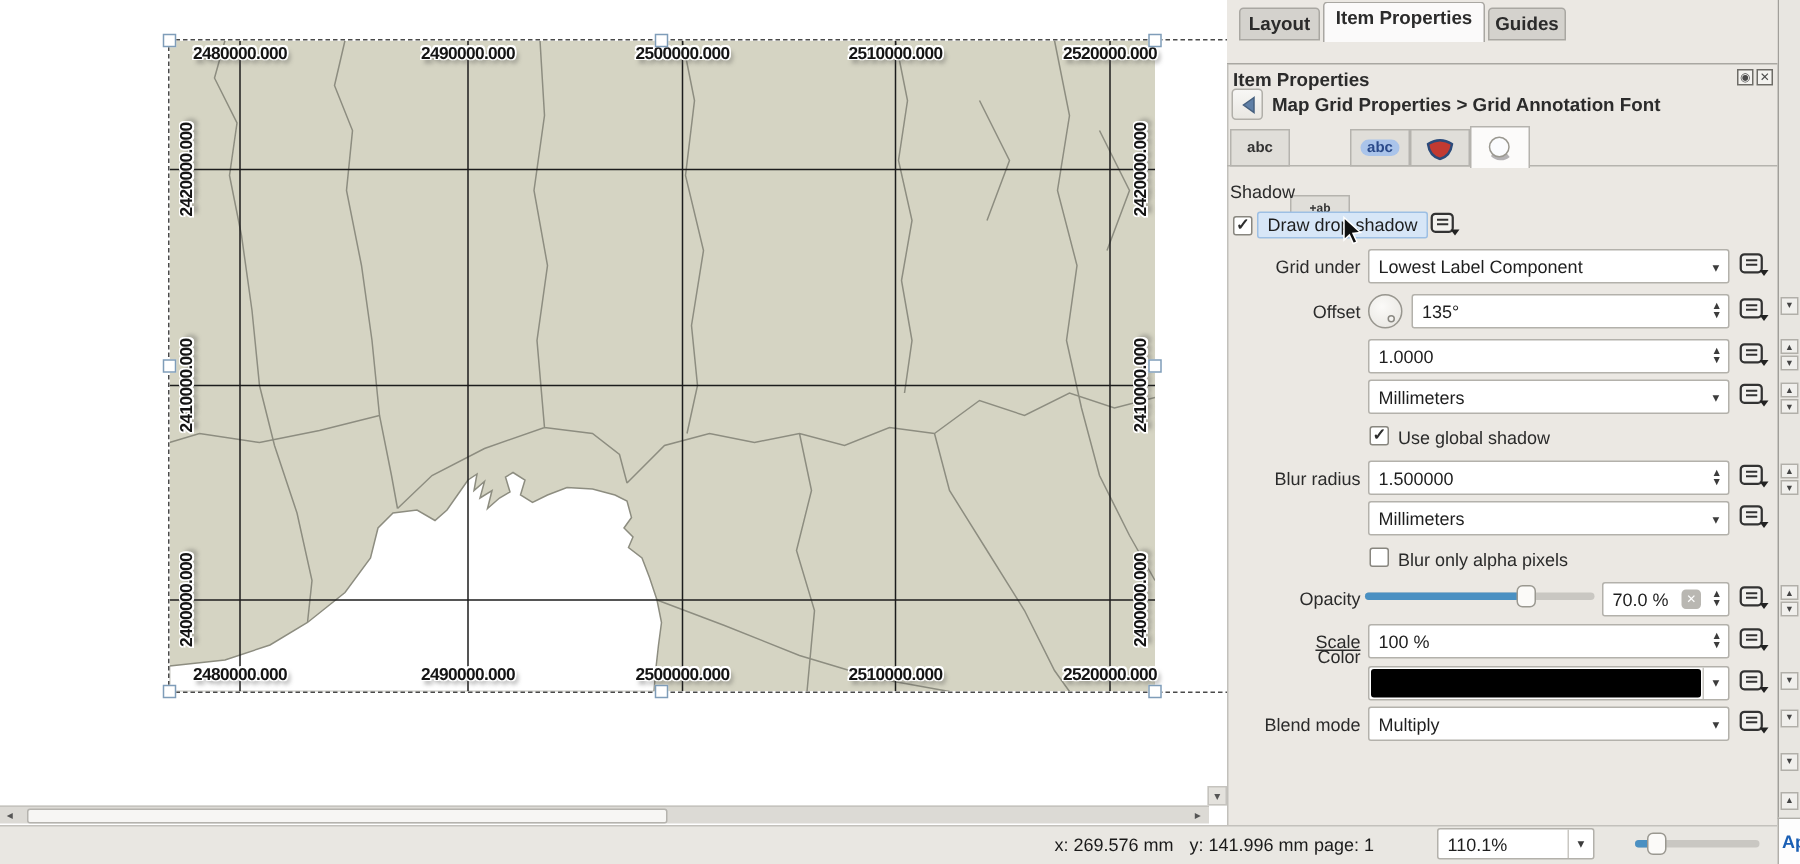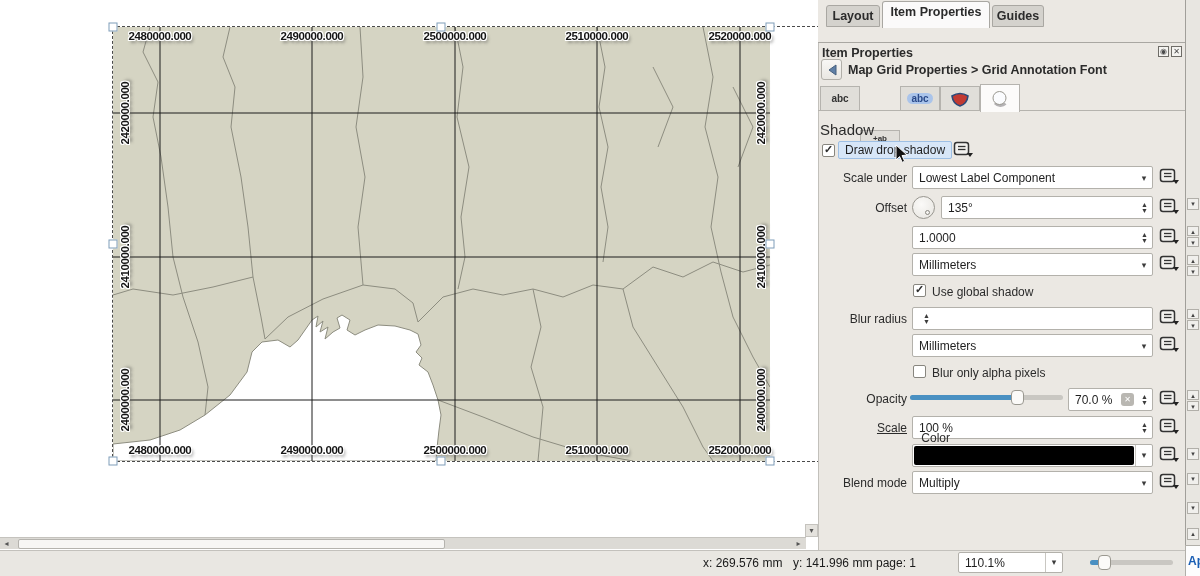--- a/index.html
+++ b/index.html
@@ -42,21 +42,21 @@
            border:1px solid #b1afa9;border-radius:3px;display:flex;align-items:center;justify-content:center;}
   .titleicon{width:11px;height:11px;border:1px solid #6e6c67;background:#f4f3f0;font-size:8px;
              line-height:9px;text-align:center;color:#4a4a4a;}
 
   .subtab{position:absolute;width:40px;height:25px;background:#e0ded9;border:1px solid #b5b3ae;
           box-sizing:border-box;display:flex;align-items:center;justify-content:center;top:86px;}
   .subtab.active{background:#fcfbfa;top:84px;height:28px;border-bottom:none;z-index:3;}
   .subtab-sep{left:818px;top:110px;width:367px;height:1px;background:#b5b3ae;}
 
   .rowlabel{position:absolute;font-size:12px;color:#2b2b2b;white-space:nowrap;text-align:right;width:89px;left:818px;}
-  .seclabel{position:absolute;font-size:15px;color:#2b2b2b;}
+  .seclabel{position:absolute;font-size:12px;color:#2b2b2b;}
 
   .field{position:absolute;background:#ffffff;border:1px solid #b3b1ab;border-radius:2px;
          display:flex;align-items:center;font-size:12px;color:#1e1e1e;padding-left:6px;box-sizing:border-box;}
   .grow{flex:1;}
   .spin-arr{width:15px;align-self:stretch;display:flex;flex-direction:column;align-items:center;
             justify-content:center;color:#3c3c3c;font-size:7px;line-height:6px;}
   .combo-arr{width:16px;text-align:center;color:#3c3c3c;font-size:9px;}
 
   .cb{position:absolute;width:13px;height:13px;background:#fff;border:1px solid #88867f;border-radius:2px;box-sizing:border-box;}
   .cb.checked::after{content:"✓";position:absolute;left:1px;top:-2px;font-size:11px;font-weight:bold;color:#2e2e2e;}
@@ -223,21 +223,21 @@
 <div class="hl" style="left:838px;top:141px;">Draw drop shadow</div>
 <div class="ovr" style="left:953px;top:141px;">
   <svg width="22" height="18" viewBox="0 0 22 18">
       <rect x="1.5" y="1.5" width="14" height="12" rx="2.5" fill="#f2f1ee" stroke="#333" stroke-width="1.5"></rect>
       <line x1="5" y1="5.5" x2="12.5" y2="5.5" stroke="#333" stroke-width="1.3"></line>
       <line x1="5" y1="8.5" x2="12.5" y2="8.5" stroke="#333" stroke-width="1.3"></line>
       <path d="M14 12 h6 l-3 4 z" fill="#222"></path>
     </svg>
 </div>
 
-<div class="rowlabel" style="top:171px;">Scale under</div>
+<div class="rowlabel" style="top:171px;">Grid under</div>
 <div class="field" style="left:912px;top:166px;width:241px;height:23px;">
   <span class="grow">Lowest Label Component</span>
   <span class="combo-arr">▾</span>
 </div>
 <div class="ovr" style="left:1159px;top:168px;">
   <svg width="22" height="18" viewBox="0 0 22 18">
       <rect x="1.5" y="1.5" width="14" height="12" rx="2.5" fill="#f2f1ee" stroke="#333" stroke-width="1.5"></rect>
       <line x1="5" y1="5.5" x2="12.5" y2="5.5" stroke="#333" stroke-width="1.3"></line>
       <line x1="5" y1="8.5" x2="12.5" y2="8.5" stroke="#333" stroke-width="1.3"></line>
       <path d="M14 12 h6 l-3 4 z" fill="#222"></path>
@@ -283,20 +283,21 @@
       <line x1="5" y1="8.5" x2="12.5" y2="8.5" stroke="#333" stroke-width="1.3"></line>
       <path d="M14 12 h6 l-3 4 z" fill="#222"></path>
     </svg>
 </div>
 
 <div class="cb checked" style="left:913px;top:284px;"></div>
 <div class="cblabel" style="left:932px;top:285px;">Use global shadow</div>
 
 <div class="rowlabel" style="top:312px;">Blur radius</div>
 <div class="field" style="left:912px;top:307px;width:241px;height:23px;">
+  <span class="grow">1.500000</span>
   <span class="spin-arr">▲<br>▼</span>
 </div>
 <div class="ovr" style="left:1159px;top:309px;">
   <svg width="22" height="18" viewBox="0 0 22 18">
       <rect x="1.5" y="1.5" width="14" height="12" rx="2.5" fill="#f2f1ee" stroke="#333" stroke-width="1.5"></rect>
       <line x1="5" y1="5.5" x2="12.5" y2="5.5" stroke="#333" stroke-width="1.3"></line>
       <line x1="5" y1="8.5" x2="12.5" y2="8.5" stroke="#333" stroke-width="1.3"></line>
       <path d="M14 12 h6 l-3 4 z" fill="#222"></path>
     </svg>
 </div>
@@ -343,21 +344,21 @@
 </div>
 <div class="ovr" style="left:1159px;top:418px;">
   <svg width="22" height="18" viewBox="0 0 22 18">
       <rect x="1.5" y="1.5" width="14" height="12" rx="2.5" fill="#f2f1ee" stroke="#333" stroke-width="1.5"></rect>
       <line x1="5" y1="5.5" x2="12.5" y2="5.5" stroke="#333" stroke-width="1.3"></line>
       <line x1="5" y1="8.5" x2="12.5" y2="8.5" stroke="#333" stroke-width="1.3"></line>
       <path d="M14 12 h6 l-3 4 z" fill="#222"></path>
     </svg>
 </div>
 
-<div class="rowlabel" style="top:431px;padding-left:43px;">Color</div>
+<div class="rowlabel" style="top:431px;">Color</div>
 <div class="field" style="left:912px;top:444px;width:241px;height:23px;padding-left:0;">
   <span class="swatch" style="background:#000000;"></span>
   <span class="combo-arr" style="border-left:1px solid #c9c7c2;align-self:stretch;line-height:21px;">▾</span>
 </div>
 <div class="ovr" style="left:1159px;top:446px;">
   <svg width="22" height="18" viewBox="0 0 22 18">
       <rect x="1.5" y="1.5" width="14" height="12" rx="2.5" fill="#f2f1ee" stroke="#333" stroke-width="1.5"></rect>
       <line x1="5" y1="5.5" x2="12.5" y2="5.5" stroke="#333" stroke-width="1.3"></line>
       <line x1="5" y1="8.5" x2="12.5" y2="8.5" stroke="#333" stroke-width="1.3"></line>
       <path d="M14 12 h6 l-3 4 z" fill="#222"></path>

